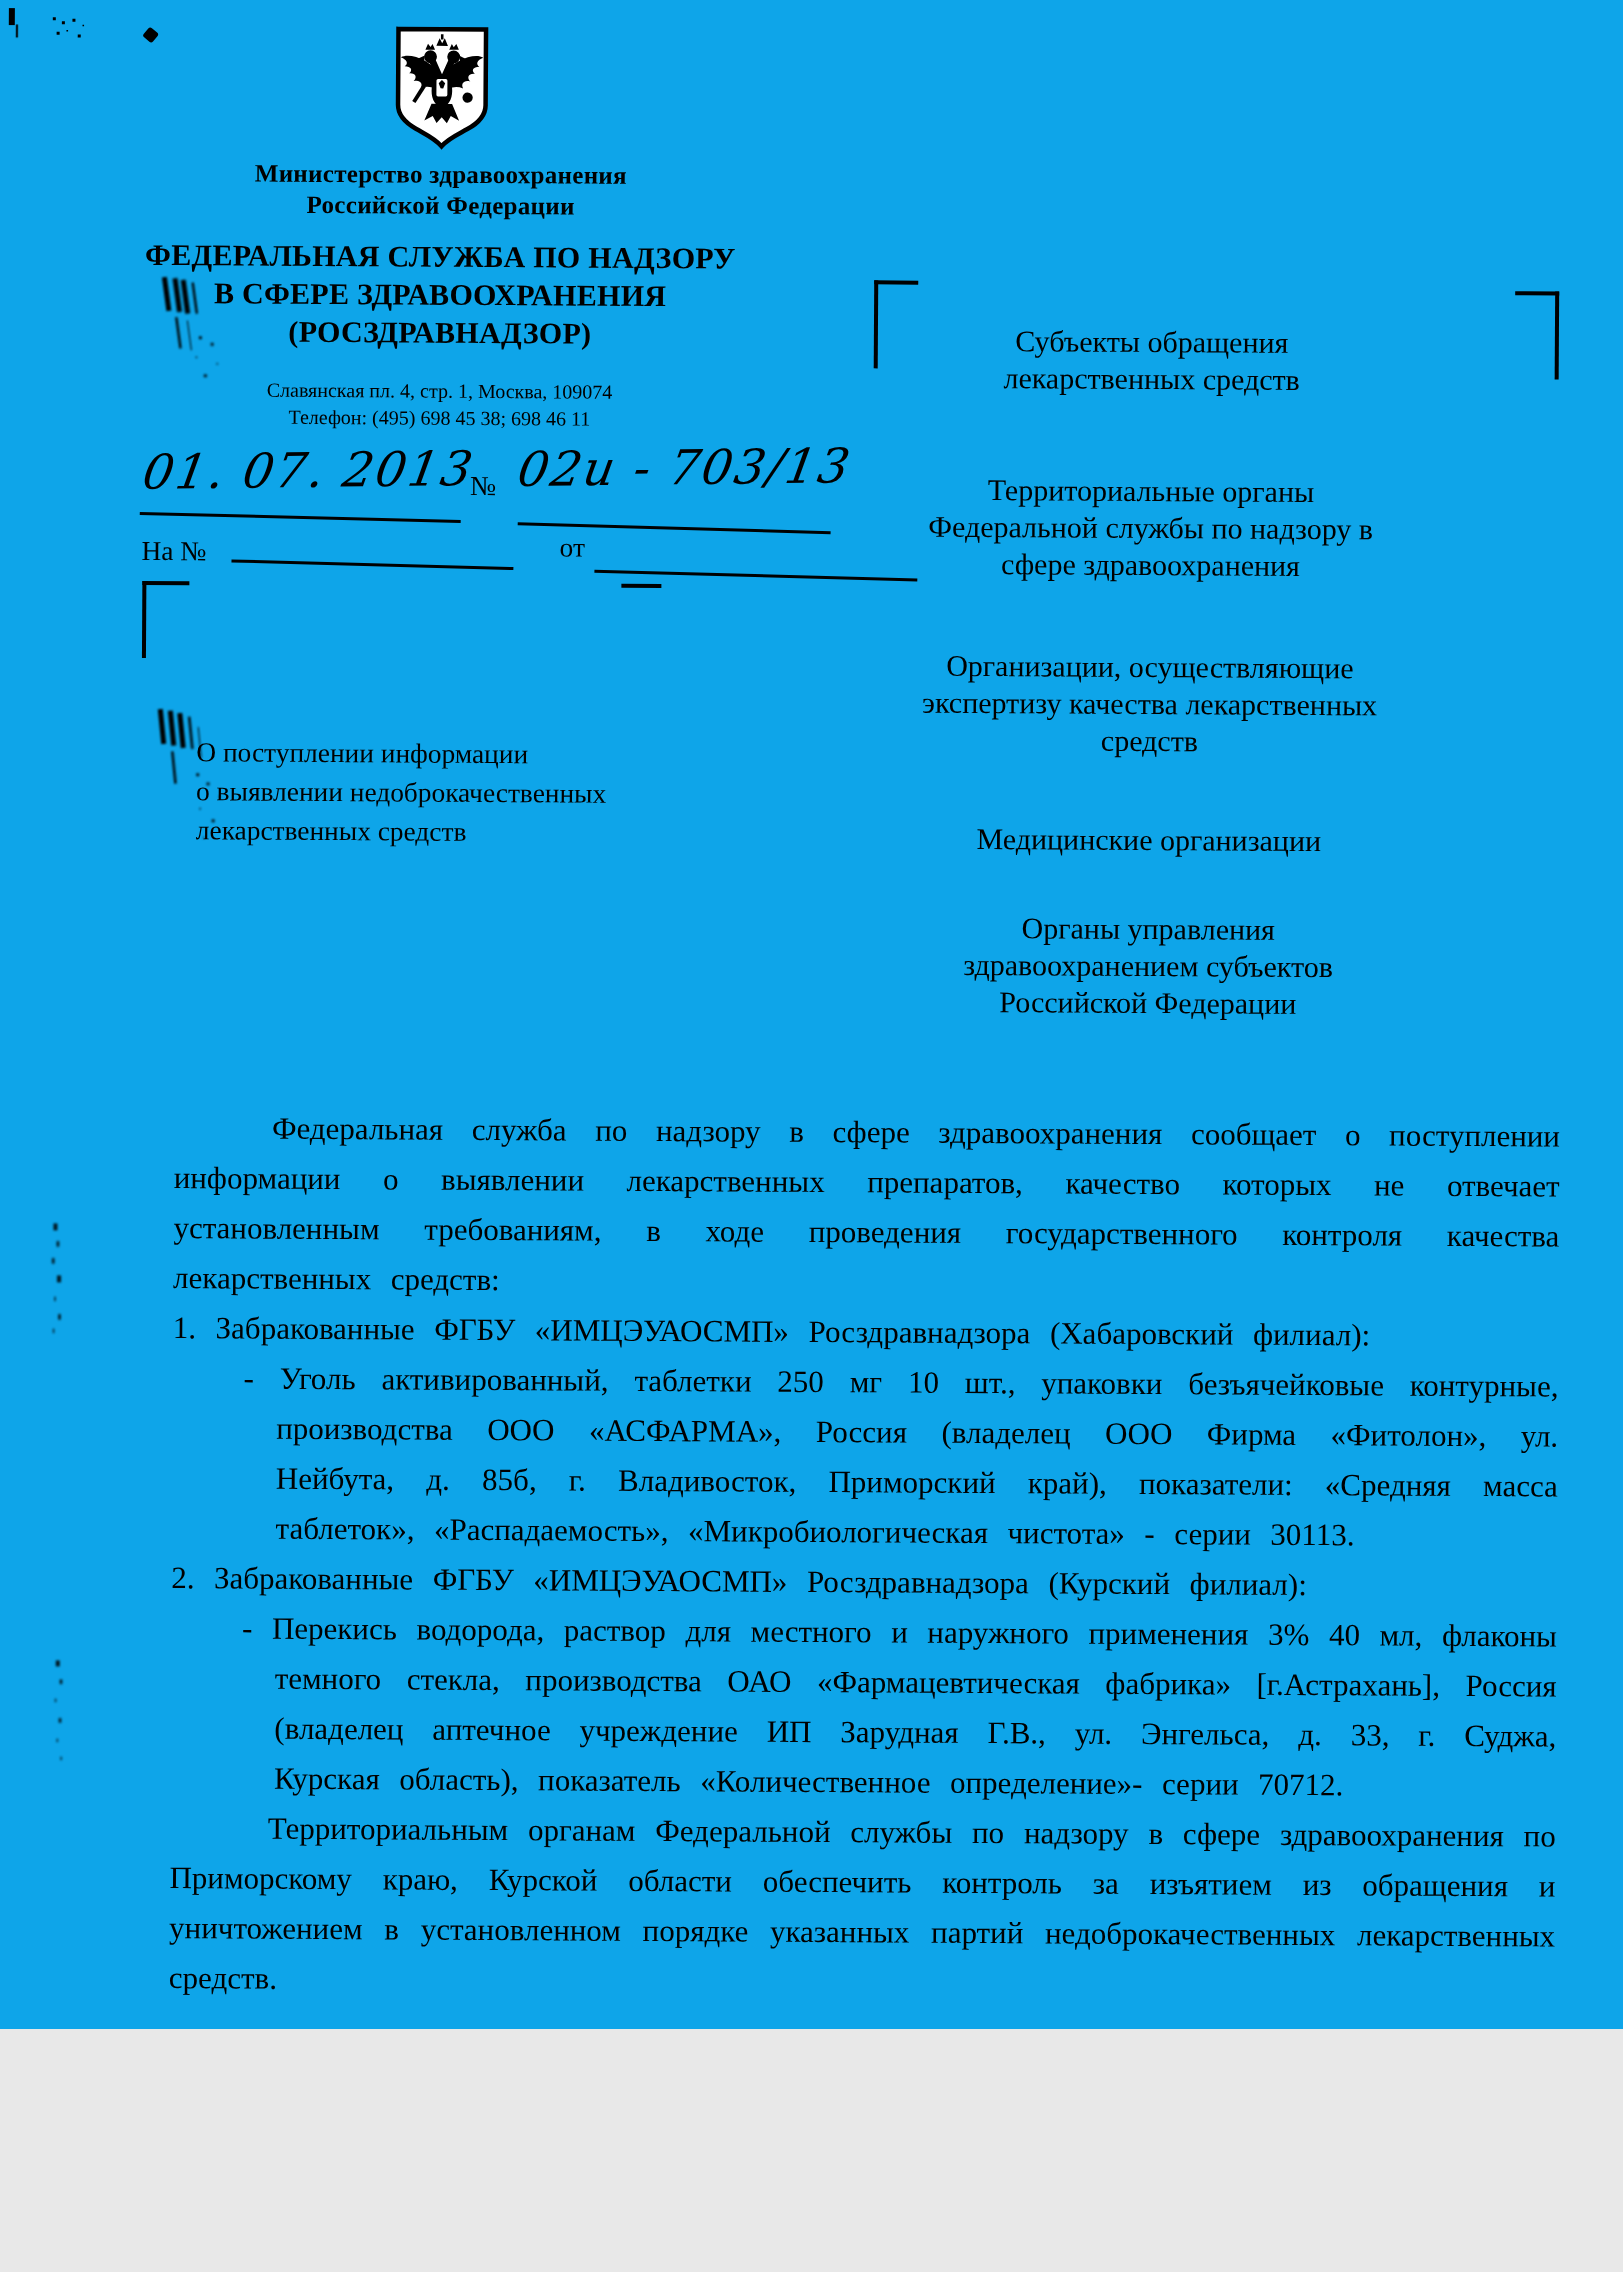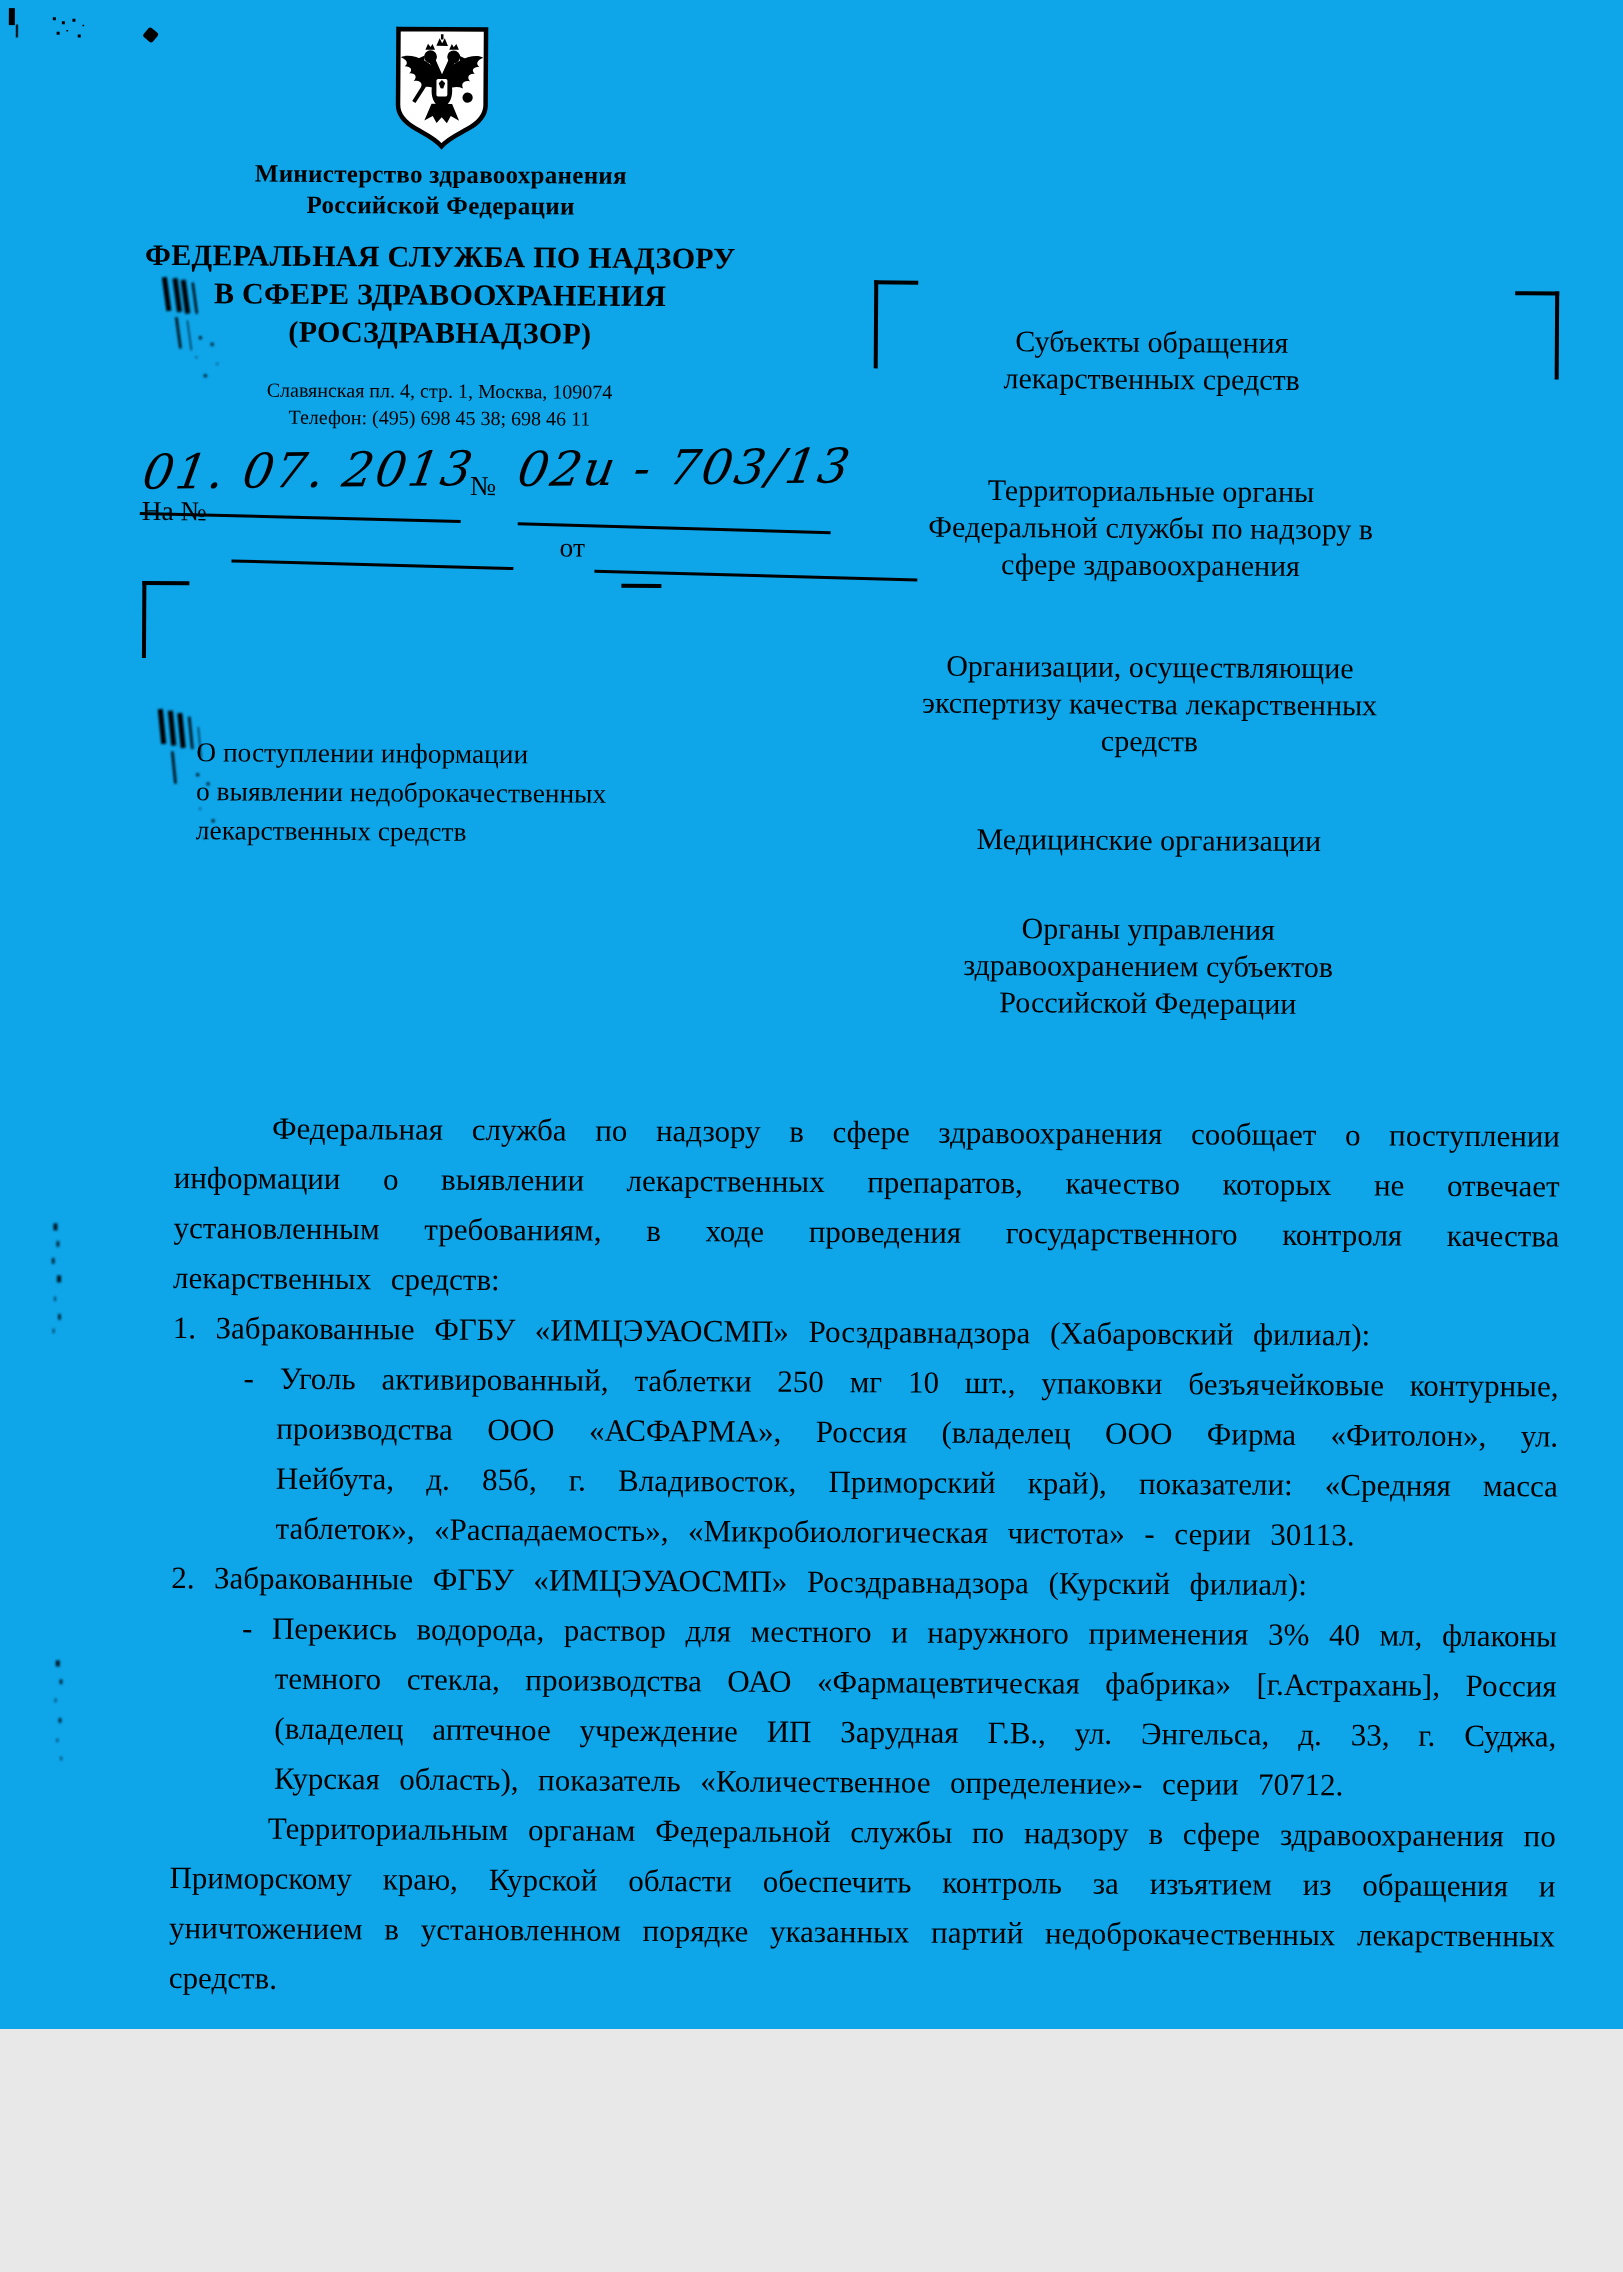--- a/index.html
+++ b/index.html
@@ -145,21 +145,21 @@
         <div>Славянская пл. 4, стр. 1, Москва, 109074</div>
         <div>Телефон: (495) 698 45 38; 698 46 11</div>
       </div>
     </div>
 
     <div class="hw" style="left:142px;top:445px;">01. 07. 2013</div>
     <div class="uline" style="left:138px;top:516px;width:321px;transform:rotate(1.1deg);"></div>
     <div class="typed-label" style="left:468px;top:473px;">№</div>
     <div class="hw" style="left:517px;top:440px;">02и - 703/13</div>
     <div class="uline" style="left:516px;top:524px;width:313px;transform:rotate(1.3deg);"></div>
-    <div class="typed-label" style="left:140px;top:500px;">На №</div>
+    <div class="typed-label" style="left:140px;top:540px;">На №</div>
     <div class="uline" style="left:230px;top:563px;width:282px;transform:rotate(1.2deg);"></div>
     <div class="typed-label" style="left:558px;top:534px;">от</div>
     <div class="uline" style="left:593px;top:571px;width:323px;transform:rotate(1.2deg);"></div>
 
     <div class="bk bk-tl" style="left:871px;top:280px;width:40px;height:84px;"></div>
     <div class="bk bk-tr" style="left:1512px;top:287px;width:40px;height:84px;"></div>
     <div class="bk bk-tl" style="left:141px;top:585px;width:43px;height:73px;"></div>
     <div class="bk bk-h" style="left:620px;top:585px;width:40px;height:5.2px;"></div>
 
     <div class="recipients">

